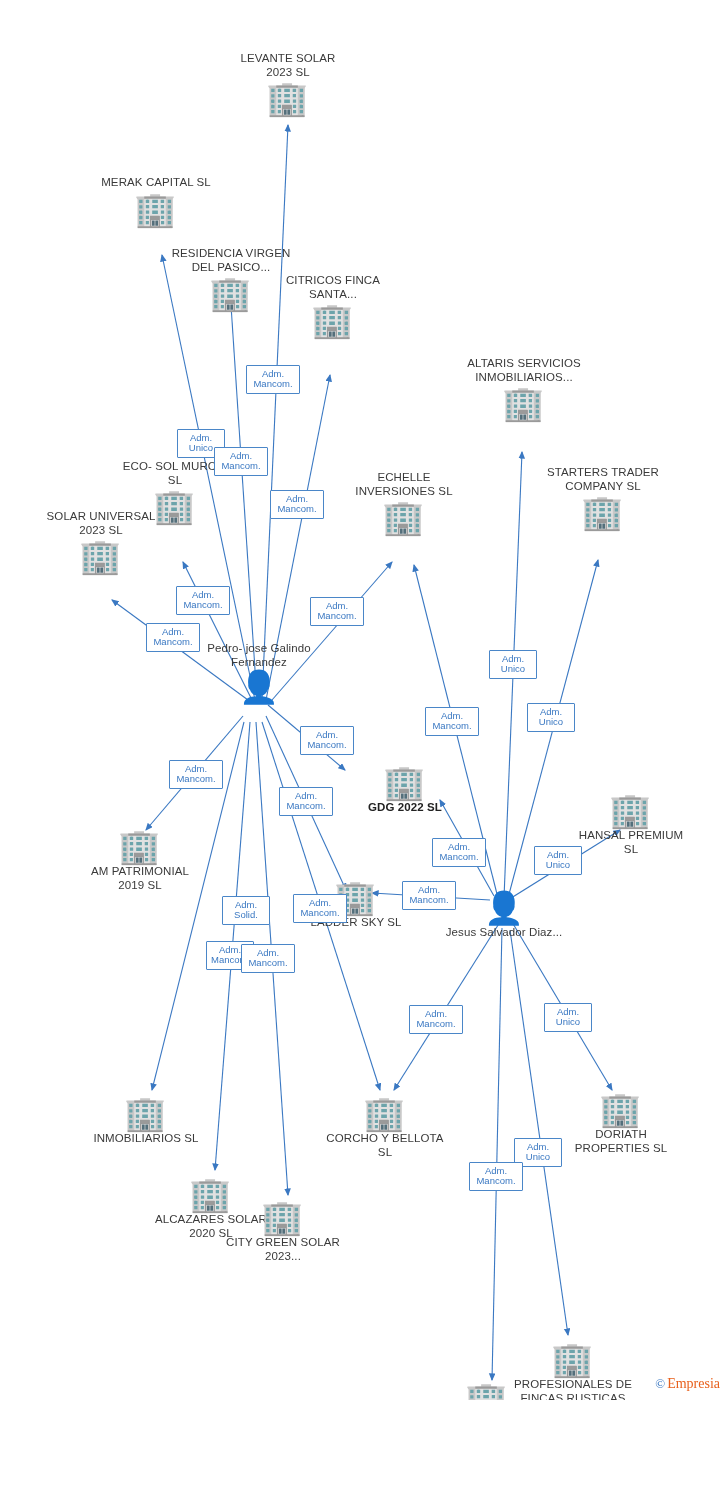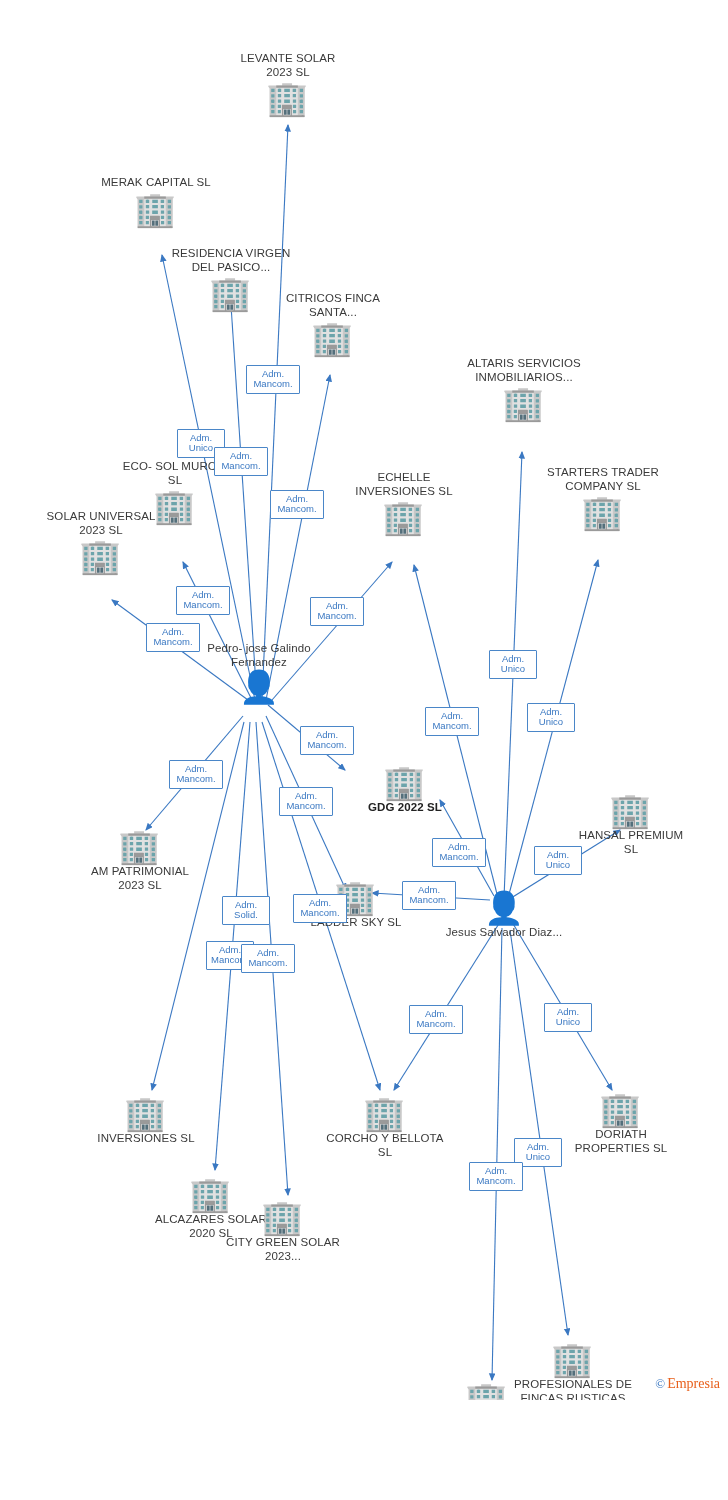--- a/index.html
+++ b/index.html
@@ -142,21 +142,21 @@
   <div class="node above" style="left:156px; top:176px;">
     <span class="label">MERAK CAPITAL  SL</span>
     <span class="glyph">🏢</span>
   </div>
 
   <div class="node above" style="left:231px; top:199px;margin-top:48px;">
     <span class="label">RESIDENCIA VIRGEN DEL PASICO...</span>
     <span class="glyph">🏢</span>
   </div>
 
-  <div class="node above" style="left:333px; top:292px;">
+  <div class="node above" style="left:333px; top:274px;">
     <span class="label">CITRICOS FINCA SANTA...</span>
     <span class="glyph">🏢</span>
   </div>
 
   <div class="node above" style="left:524px; top:357px;text-align:center;">
     <span class="label">ALTARIS SERVICIOS INMOBILIARIOS...</span>
     <span class="glyph">🏢</span>
   </div>
 
   <div class="node above" style="left:603px; top:466px;">
@@ -184,31 +184,31 @@
     <span class="label bold">GDG 2022  SL</span>
   </div>
 
   <div class="node" style="left:631px; top:793px;">
     <span class="glyph">🏢</span>
     <span class="label">HANSAL PREMIUM  SL</span>
   </div>
 
   <div class="node" style="left:140px; top:829px;">
     <span class="glyph">🏢</span>
-    <span class="label">AM PATRIMONIAL 2023  SL</span>
+    <span class="label">AM PATRIMONIAL 2019  SL</span>
   </div>
 
   <div class="node" style="left:356px; top:880px;">
     <span class="glyph">🏢</span>
     <span class="label">LADDER SKY  SL</span>
   </div>
 
   <div class="node" style="left:146px; top:1096px;">
     <span class="glyph">🏢</span>
-    <span class="label">INVERSIONES SL</span>
+    <span class="label">INMOBILIARIOS SL</span>
   </div>
 
   <div class="node" style="left:385px; top:1096px;">
     <span class="glyph">🏢</span>
     <span class="label">CORCHO Y BELLOTA  SL</span>
   </div>
 
   <div class="node" style="left:621px; top:1092px;">
     <span class="glyph">🏢</span>
     <span class="label">DORIATH PROPERTIES SL</span>

